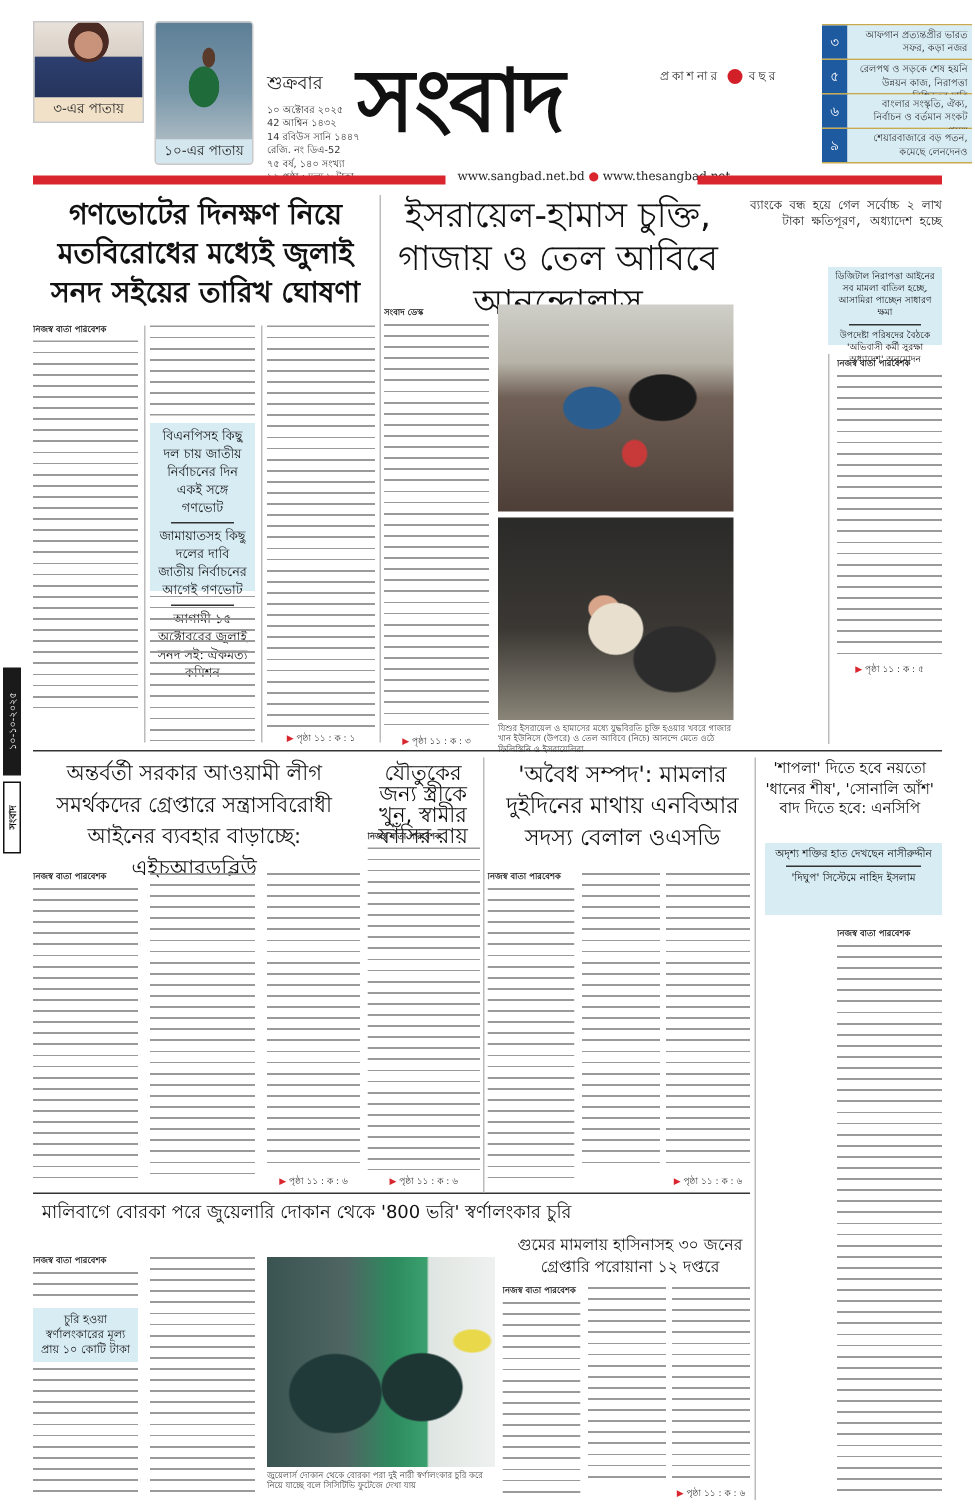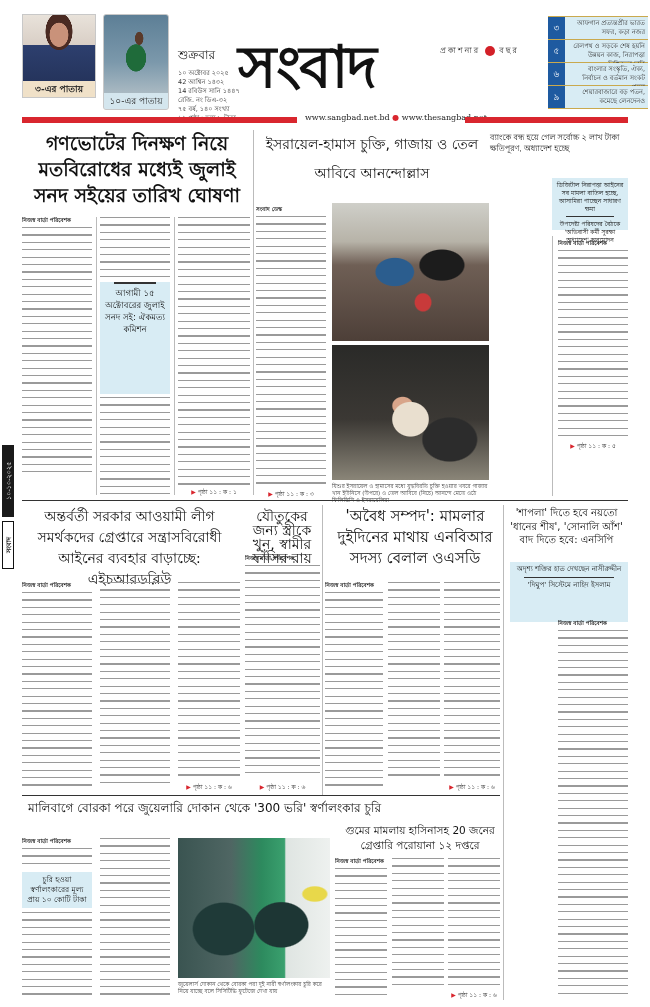--- a/index.html
+++ b/index.html
@@ -5,21 +5,21 @@
   * { box-sizing: border-box; margin: 0; padding: 0; }
   html, body { width: 650px; height: 1007px; background: #ffffff; overflow: hidden; }
   body { font-family: "DejaVu Serif", serif; color: #1a1a1a; position: relative; }
 
   .abs { position: absolute; }
 
   
   .teaser { position: absolute; top: 14px; background: #ddd; border: 1px solid #c8c8c8; overflow: hidden; }
   .teaser .pic { position: absolute; left: 0; right: 0; top: 0; bottom: 16px; }
   .teaser .cap { position: absolute; left: 0; right: 0; bottom: 0; height: 16px; font-size: 9px; text-align: center; line-height: 16px; color: #222; font-family: "DejaVu Sans", sans-serif; }
-  .teaser1 { left: 22px; width: 74px; height: 84px; font-weight: bold; }
+  .teaser1 { left: 22px; width: 74px; height: 68px; }
   .teaser1 .pic { background: radial-gradient(ellipse at 50% 30%, #c9927a 0 18%, transparent 19%), radial-gradient(ellipse at 50% 25%, #4a2a22 0 26%, transparent 27%), linear-gradient(180deg, #e8e2da 0%, #d9cfc6 45%, #2d3f6e 46%, #25345c 100%); }
   .teaser1 .cap { background: #f0e1c8; }
   .teaser2 { left: 103px; width: 66px; height: 96px; border-radius: 3px; padding-left: 46px; }
   .teaser2 .pic { background: radial-gradient(ellipse at 55% 30%, #5a3a2a 0 8%, transparent 9%), radial-gradient(ellipse at 50% 55%, #1f6b3a 0 22%, transparent 23%), linear-gradient(180deg, #5d7f96 0%, #7b98ab 60%, #a9b9c2 100%); }
   .teaser2 .cap { background: #d4e6ee; }
 
   .dateblock { left: 178px; top: 46px; width: 90px; font-family: "DejaVu Sans", sans-serif; }
   .dateblock .day { font-size: 12px; margin-bottom: 3px; }
   .dateblock .ln { font-size: 6.5px; line-height: 9px; color: #333; white-space: nowrap; }
 
@@ -35,22 +35,22 @@
 
   .redbar { height: 6px; background: #d9262e; top: 117px; }
   .redbar-l { left: 22px; width: 275px; }
   .redbar-r { left: 465px; width: 163px; }
   .urls { left: 305px; top: 113px; font-size: 8px; color: #222; white-space: nowrap; }
   .urls .sep { color: #d9262e; }
 
   
   .hl { font-family: "DejaVu Sans", sans-serif; text-align: center; color: #111; }
   .hl1 { left: 22px; top: 130px; width: 230px; font-size: 19px; line-height: 26px; font-weight: bold; }
-  .hl2 { left: 256px; top: 130px; width: 232px; font-size: 14px; line-height: 29px; }
-  .side-blurb { left: 490px; top: 132px; width: 138px; font-size: 8px; line-height: 11px; text-align: left; font-family: Liberation Sans, sans-serif; color: #222; }
+  .hl2 { left: 256px; top: 130px; width: 232px; font-size: 23px; line-height: 29px; }
+  .side-blurb { left: 490px; top: 132px; width: 138px; font-size: 8px; line-height: 11px; text-align: right; font-family: Liberation Mono, monospace; color: #222; }
 
   .body-col { position: absolute; font-size: 5.6px; line-height: 7.4px; color: #444; text-align: justify; overflow: hidden; font-family: "DejaVu Sans", sans-serif; }
   .body-col .byline { font-weight: bold; color: #222; margin-bottom: 3px; display: block; }
   .lines { background: repeating-linear-gradient(180deg, #9a9a9a 0 1.2px, transparent 1.2px 7.4px); }
   .cont { font-size: 6px; color: #333; text-align: center; font-family: "DejaVu Sans", sans-serif; }
   .cont .tri { color: #d9262e; }
 
   .pull { position: absolute; background: #d8ecf4; text-align: center; font-family: "DejaVu Sans", sans-serif; color: #111; }
   .pull .item { font-size: 8.5px; line-height: 12px; padding: 3px 4px; }
   .pull .hr { height: 1px; background: #333; margin: 0 14px; }
@@ -76,21 +76,21 @@
 <div class="teaser teaser2">
   <div class="pic"></div>
   <div class="cap">১০-এর পাতায়</div>
 </div>
 
 <div class="abs dateblock">
   <div class="day">শুক্রবার</div>
   <div class="ln">১০ অক্টোবর ২০২৫</div>
   <div class="ln">42 আশ্বিন ১৪৩২</div>
   <div class="ln">14 রবিউস সানি ১৪৪৭</div>
-  <div class="ln">রেজি. নং ডিএ-৩২</div>
+  <div class="ln">রেজি. নং ডিএ-52</div>
   <div class="ln">৭৫ বর্ষ, ১৪০ সংখ্যা</div>
   <div class="ln">১২ পৃষ্ঠা : মূল্য ৮ টাকা</div>
 </div>
 
 <div class="abs logo">
   <div class="logo-text">সংবাদ</div>
 </div>
 <div class="abs tagline">
   <span>প্রকাশনার</span>
   <span class="dot"></span>
@@ -125,21 +125,23 @@
 <div class="abs redbar redbar-r"></div>
 
 <div class="abs hl hl1">গণভোটের দিনক্ষণ নিয়ে মতবিরোধের মধ্যেই জুলাই সনদ সইয়ের তারিখ ঘোষণা</div>
 
 <div class="body-col" style="left:22px; top:217px; width:70px; height:256px;">
   <span class="byline">নিজস্ব বার্তা পরিবেশক</span>
   <div class="lines" style="height:245px;"></div>
 </div>
 <div class="body-col lines" style="left:100px; top:217px; width:70px; height:60px;"></div>
 <div class="pull" style="left:100px; top:282px; width:70px; height:112px;">
-  <div class="hr"></div>
+  <div class="item">বিএনপিসহ কিছু দল চায় জাতীয় নির্বাচনের দিন একই সঙ্গে গণভোট</div>
+  <div class="hr"></div>
+  <div class="item">জামায়াতসহ কিছু দলের দাবি জাতীয় নির্বাচনের আগেই গণভোট</div>
   <div class="hr"></div>
   <div class="item">আগামী ১৫ অক্টোবরের জুলাই সনদ সই: ঐকমত্য কমিশন</div>
 </div>
 <div class="body-col lines" style="left:100px; top:397px; width:70px; height:97px;"></div>
 <div class="body-col lines" style="left:178px; top:217px; width:72px; height:268px;"></div>
 <div class="abs cont" style="left:178px; top:487px; width:72px;">
   <span class="tri">▶ </span><span>পৃষ্ঠা ১১ : ক : ১</span>
 </div>
 
 <div class="abs vtab">
@@ -205,48 +207,48 @@
   <span class="byline">নিজস্ব বার্তা পরিবেশক</span>
   <div class="lines" style="height:200px;"></div>
 </div>
 <div class="body-col lines" style="left:388px; top:582px; width:52px; height:198px;"></div>
 <div class="body-col lines" style="left:444px; top:582px; width:56px; height:198px;"></div>
 <div class="abs cont" style="left:444px; top:782px; width:56px;">
   <span class="tri">▶ </span><span>পৃষ্ঠা ১১ : ক : ৬</span>
 </div>
 
 <div class="abs hl" style="left:505px; top:506px; width:123px; font-size:10px; line-height:13.5px;">'শাপলা' দিতে হবে নয়তো 'ধানের শীষ', 'সোনালি আঁশ' বাদ দিতে হবে: এনসিপি</div>
-<div class="pull" style="left:510px; top:562px; width:118px; height:60px;">
+<div class="pull" style="left:510px; top:562px; width:118px; height:48px;">
   <div class="item" style="font-size:7px; line-height:9px;">অদৃশ্য শক্তির হাত দেখছেন নাসীরুদ্দীন</div>
   <div class="hr"></div>
   <div class="item" style="font-size:7px; line-height:9px;">'দিঘুপ' সিস্টেমে নাহিদ ইসলাম</div>
 </div>
 <div class="body-col" style="left:558px; top:620px; width:70px; height:375px;">
   <span class="byline">নিজস্ব বার্তা পরিবেশক</span>
   <div class="lines" style="height:365px;"></div>
 </div>
 
 <div class="rule" style="left:22px; top:795px; width:478px;"></div>
 
-<div class="abs hl" style="left:28px; top:800px; width:300px; font-size:12px; line-height:17px; text-align:left; white-space:nowrap;">মালিবাগে বোরকা পরে জুয়েলারি দোকান থেকে '300 ভরি' স্বর্ণালংকার চুরি</div>
+<div class="abs hl" style="left:28px; top:800px; width:300px; font-size:12px; line-height:17px; text-align:left; white-space:nowrap;">মালিবাগে বোরকা পরে জুয়েলারি দোকান থেকে '800 ভরি' স্বর্ণালংকার চুরি</div>
 
 <div class="body-col" style="left:22px; top:838px; width:70px; height:160px;">
   <span class="byline">নিজস্ব বার্তা পরিবেশক</span>
   <div class="lines" style="height:18px;"></div>
 </div>
 <div class="pull" style="left:22px; top:872px; width:70px; height:36px;">
   <div class="item" style="font-size:7.5px; line-height:10px;">চুরি হওয়া স্বর্ণালংকারের মূল্য প্রায় ১০ কোটি টাকা</div>
 </div>
 <div class="body-col lines" style="left:22px; top:912px; width:70px; height:88px;"></div>
 <div class="body-col lines" style="left:100px; top:838px; width:70px; height:162px;"></div>
 
 <div class="photo" style="left:178px; top:838px; width:152px; height:140px; background: radial-gradient(ellipse at 30% 65%, #1f3a38 0 20%, transparent 21%), radial-gradient(ellipse at 68% 62%, #1d3634 0 18%, transparent 19%), radial-gradient(ellipse at 90% 40%, #e8d84a 0 6%, transparent 7%), linear-gradient(90deg, #3a5451 0%, #4f6663 35%, #2d8a5e 55%, #3aa06e 70%, #dfe5e2 71%, #eef1ef 100%);"></div>
 <div class="caption" style="left:178px; top:981px; width:152px;">জুয়েলার্স দোকান থেকে বোরকা পরা দুই নারী স্বর্ণালংকার চুরি করে নিয়ে যাচ্ছে বলে সিসিটিভি ফুটেজে দেখা যায়</div>
 
-<div class="abs hl" style="left:340px; top:823px; width:160px; font-size:10.5px; line-height:15px;">গুমের মামলায় হাসিনাসহ 20 জনের গ্রেপ্তারি পরোয়ানা ১২ দপ্তরে</div>
+<div class="abs hl" style="left:340px; top:823px; width:160px; font-size:10.5px; line-height:15px;">গুমের মামলায় হাসিনাসহ ৩০ জনের গ্রেপ্তারি পরোয়ানা ১২ দপ্তরে</div>
 <div class="body-col" style="left:335px; top:858px; width:52px; height:140px;">
   <span class="byline">নিজস্ব বার্তা পরিবেশক</span>
   <div class="lines" style="height:130px;"></div>
 </div>
 <div class="body-col lines" style="left:392px; top:858px; width:52px; height:130px;"></div>
 <div class="body-col lines" style="left:448px; top:858px; width:52px; height:128px;"></div>
 <div class="abs cont" style="left:448px; top:990px; width:52px;">
   <span class="tri">▶ </span><span>পৃষ্ঠা ১১ : ক : ৬</span>
 </div>
 

